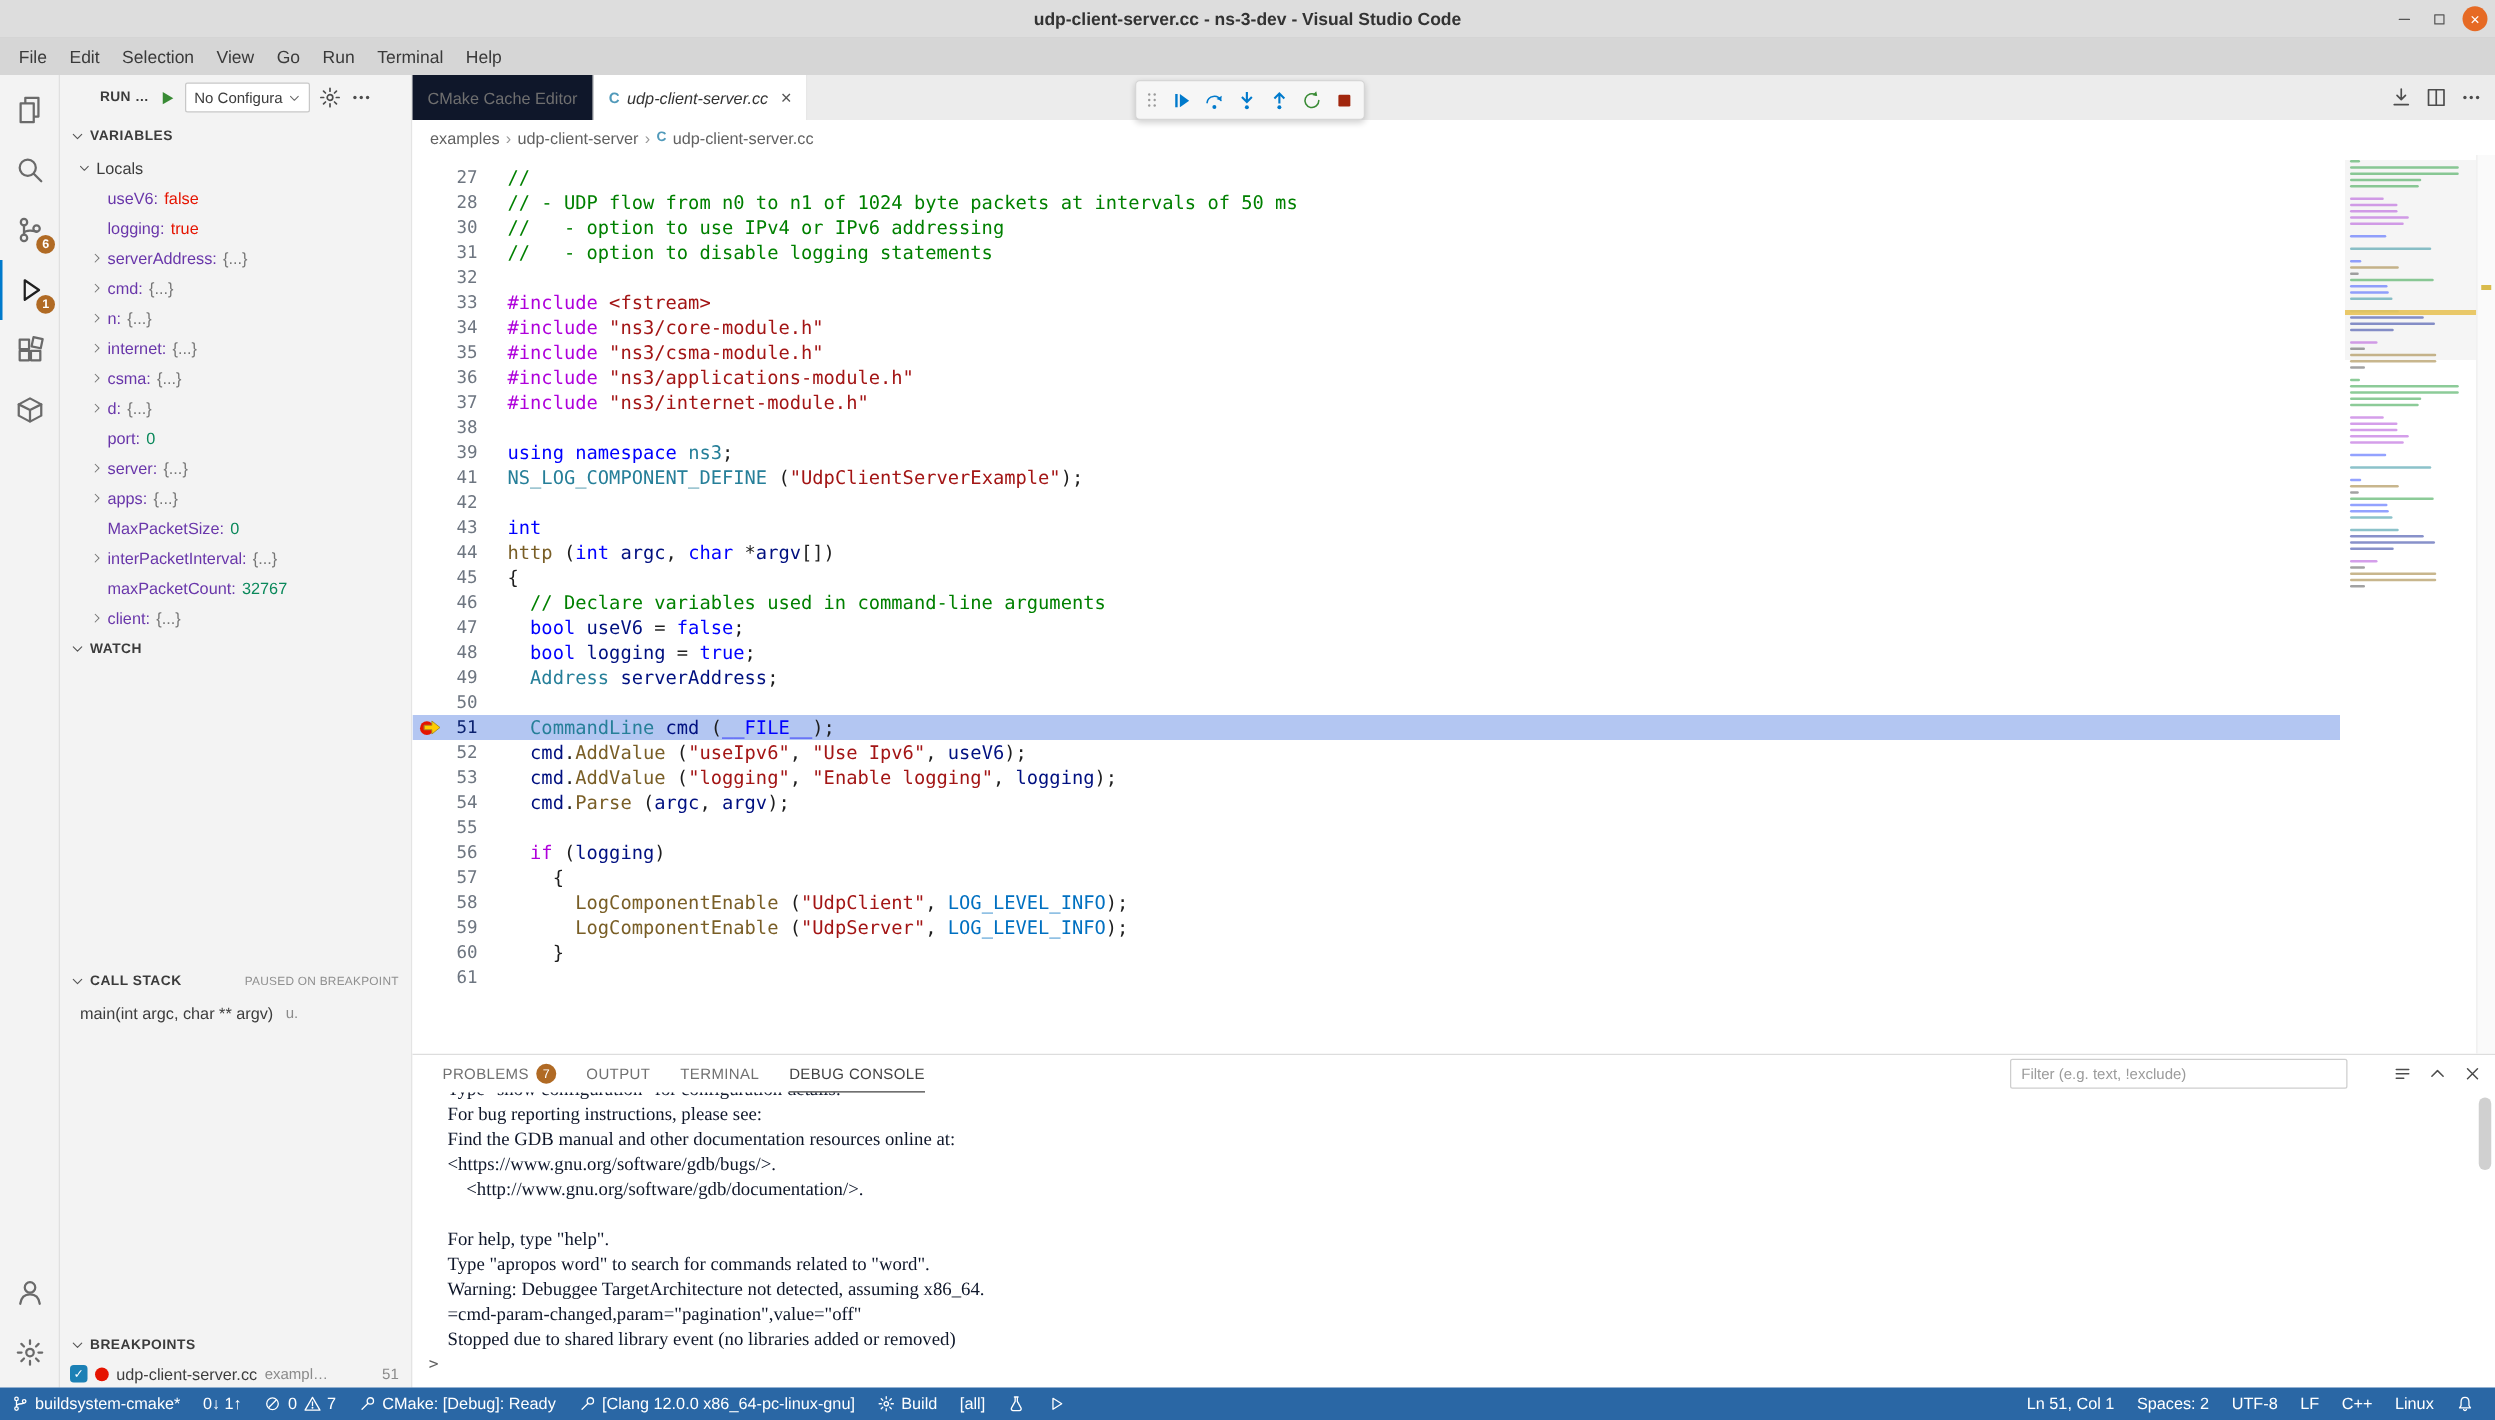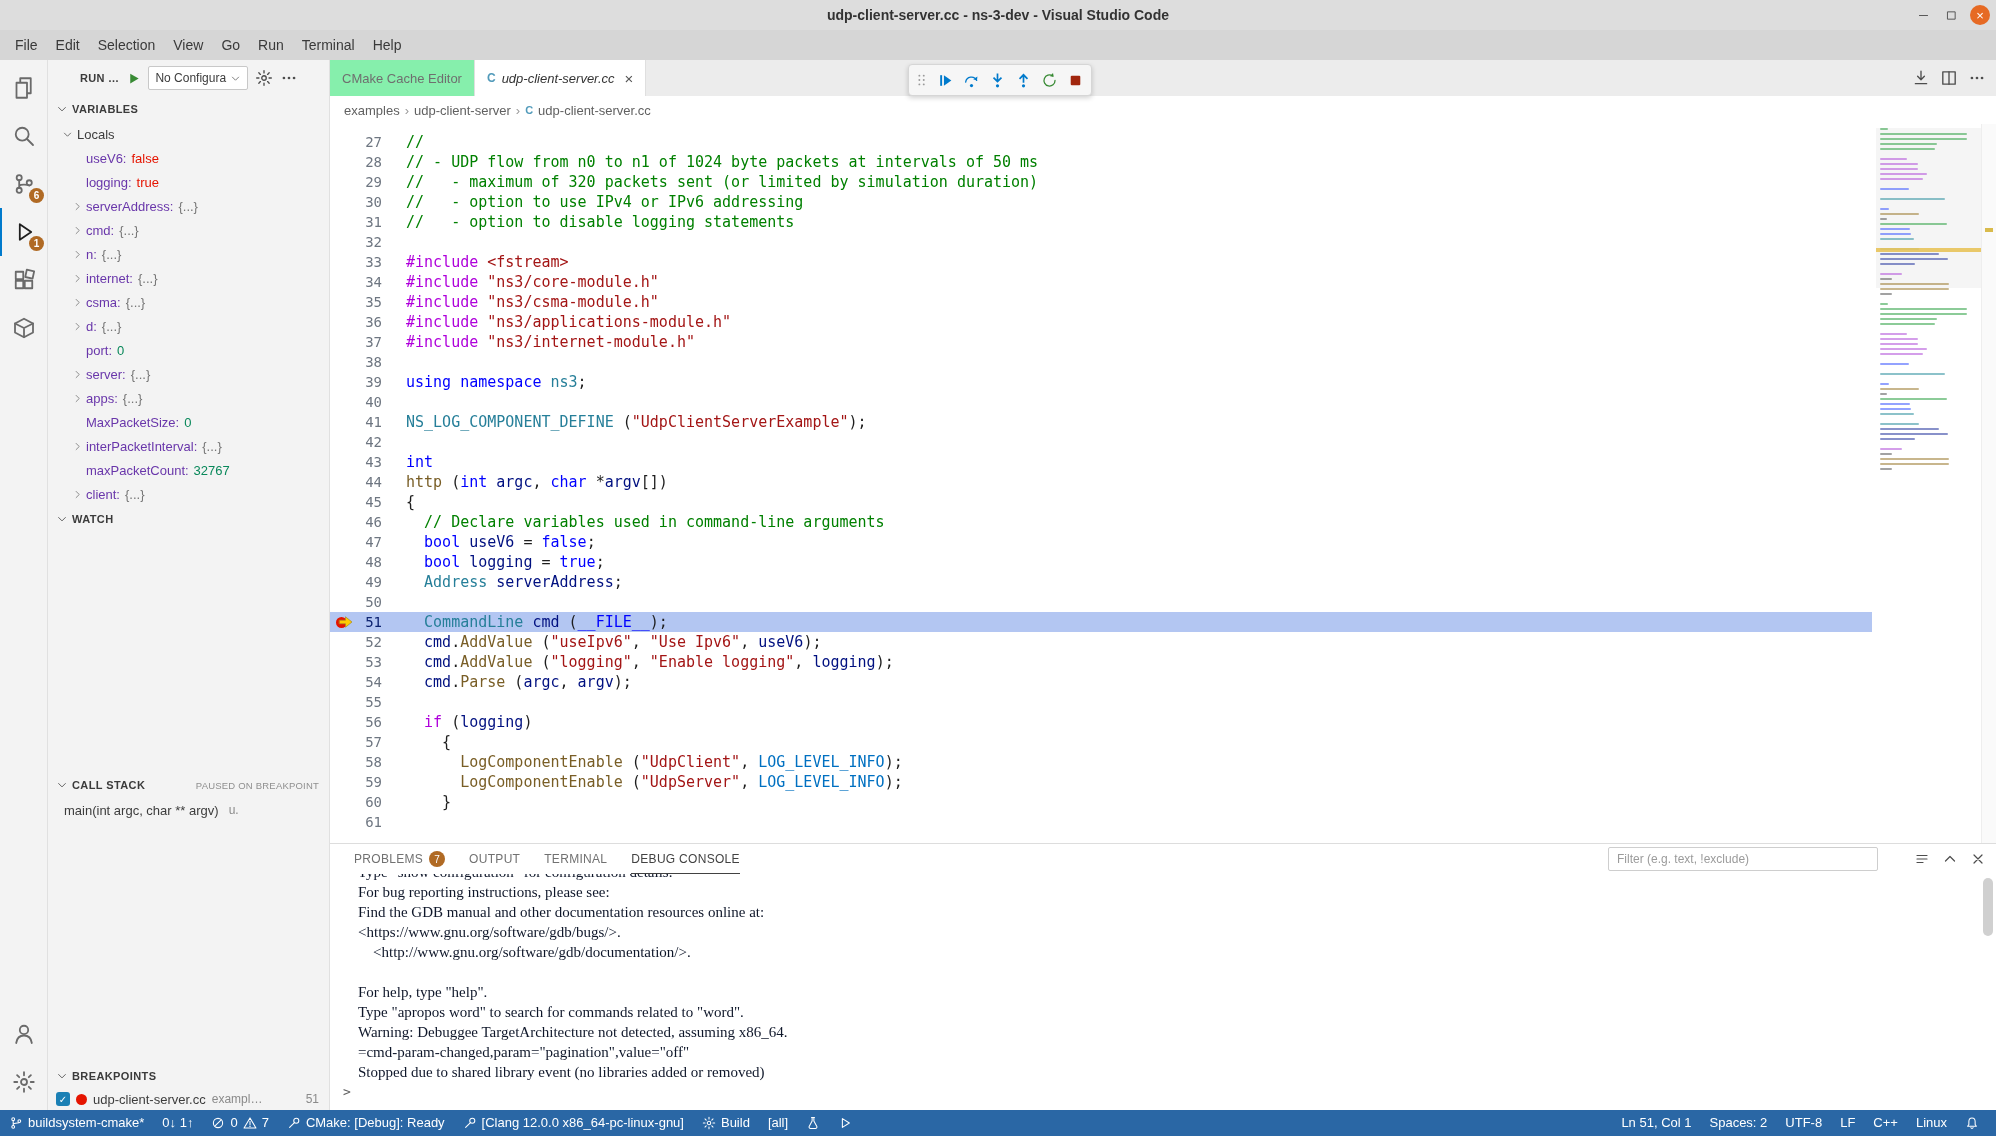--- a/index.html
+++ b/index.html
@@ -59,21 +59,21 @@
   .bp-row{position:absolute;left:0;top:1028px;width:100%;height:22px;display:flex;align-items:center;gap:6px;padding:0 10px 0 8px;box-sizing:border-box;white-space:nowrap;overflow:hidden;}
   .bp-check{width:14px;height:14px;border-radius:3px;background:#1b80b5;color:#fff;font-size:10px;display:flex;align-items:center;justify-content:center;flex:none;}
   .bp-circle{width:11px;height:11px;border-radius:50%;background:#e51400;flex:none;}
   .bp-file{color:#3c3c3c;overflow:hidden;text-overflow:ellipsis;}
   .bp-path{color:#8a8a8a;font-size:12px;overflow:hidden;text-overflow:ellipsis;}
   .bp-line{margin-left:auto;color:#8a8a8a;font-size:12px;}
 
   
   .editor-group{position:absolute;left:330px;top:60px;right:0;height:783px;background:#fff;}
   .tabbar{position:absolute;left:0;top:0;right:0;height:36px;background:#ececec;display:flex;align-items:stretch;}
-  .tab{display:flex;align-items:center;gap:6px;padding:0 12px;border-right:1px solid #dfdfdf;background:#86efac;font-size:13px;color:#6f6f6f;}
+  .tab{display:flex;align-items:center;gap:6px;padding:0 12px;border-right:1px solid #dfdfdf;background:#0f172a;font-size:13px;color:#6f6f6f;}
   .tab.active{background:#ffffff;color:#333;}
   .tab-label.italic{font-style:italic;}
   .tab-close{font-size:15px;color:#555;margin-left:4px;}
   .cpp-badge{color:#519aba;font-weight:bold;font-size:12px;}
   .editor-actions{margin-left:auto;display:flex;align-items:center;gap:10px;padding-right:10px;color:#4d4d4d;}
   .ea-btn{width:18px;height:18px;display:flex;}
   .debug-toolbar{position:absolute;left:578px;top:4px;height:30px;display:flex;align-items:center;gap:6px;padding:0 6px;
        background:#f6f6f6;border:1px solid #d6d6d6;border-radius:4px;box-shadow:0 2px 5px rgba(0,0,0,.18);z-index:20;}
   .tb-grip{width:14px;height:18px;color:#9a9a9a;}
   .tb-btn{width:20px;height:20px;display:flex;align-items:center;justify-content:center;}
@@ -561,32 +561,30 @@
       <span class="crumb">udp-client-server</span>
       <span class="crumb-sep">›</span>
       <span class="cpp-badge small">C</span>
       <span class="crumb">udp-client-server.cc</span>
     </div>
 
     <div class="editor-body">
       <div class="code">
           <div class="code-line"><span class="ln">27</span><span class="code-text"><span class="t-com">//</span></span></div>
           <div class="code-line"><span class="ln">28</span><span class="code-text"><span class="t-com">// - UDP flow from n0 to n1 of 1024 byte packets at intervals of 50 ms</span></span></div>
-          <div class="code-line"><span class="ln">29</span><span class="code-text"><span class="t-com">//   - maximum of 320 packets sent (or limited by simulation duration)</span></span></div>
           <div class="code-line"><span class="ln">30</span><span class="code-text"><span class="t-com">//   - option to use IPv4 or IPv6 addressing</span></span></div>
           <div class="code-line"><span class="ln">31</span><span class="code-text"><span class="t-com">//   - option to disable logging statements</span></span></div>
           <div class="code-line"><span class="ln">32</span><span class="code-text"></span></div>
           <div class="code-line"><span class="ln">33</span><span class="code-text"><span class="t-dir">#include </span><span class="t-str">&lt;fstream&gt;</span></span></div>
           <div class="code-line"><span class="ln">34</span><span class="code-text"><span class="t-dir">#include </span><span class="t-str">"ns3/core-module.h"</span></span></div>
           <div class="code-line"><span class="ln">35</span><span class="code-text"><span class="t-dir">#include </span><span class="t-str">"ns3/csma-module.h"</span></span></div>
           <div class="code-line"><span class="ln">36</span><span class="code-text"><span class="t-dir">#include </span><span class="t-str">"ns3/applications-module.h"</span></span></div>
           <div class="code-line"><span class="ln">37</span><span class="code-text"><span class="t-dir">#include </span><span class="t-str">"ns3/internet-module.h"</span></span></div>
           <div class="code-line"><span class="ln">38</span><span class="code-text"></span></div>
           <div class="code-line"><span class="ln">39</span><span class="code-text"><span class="t-kw">using</span><span class="t-pl"> </span><span class="t-kw">namespace</span><span class="t-pl"> </span><span class="t-typ">ns3</span><span class="t-pl">;</span></span></div>
-          <div class="code-line"><span class="ln">40</span><span class="code-text"></span></div>
           <div class="code-line"><span class="ln">41</span><span class="code-text"><span class="t-typ">NS_LOG_COMPONENT_DEFINE</span><span class="t-pl"> (</span><span class="t-str">"UdpClientServerExample"</span><span class="t-pl">);</span></span></div>
           <div class="code-line"><span class="ln">42</span><span class="code-text"></span></div>
           <div class="code-line"><span class="ln">43</span><span class="code-text"><span class="t-kw">int</span></span></div>
           <div class="code-line"><span class="ln">44</span><span class="code-text"><span class="t-fn">http</span><span class="t-pl"> (</span><span class="t-kw">int</span><span class="t-pl"> </span><span class="t-var">argc</span><span class="t-pl">, </span><span class="t-kw">char</span><span class="t-pl"> *</span><span class="t-var">argv</span><span class="t-pl">[])</span></span></div>
           <div class="code-line"><span class="ln">45</span><span class="code-text"><span class="t-pl">{</span></span></div>
           <div class="code-line"><span class="ln">46</span><span class="code-text"><span class="t-com">  // Declare variables used in command-line arguments</span></span></div>
           <div class="code-line"><span class="ln">47</span><span class="code-text"><span class="t-pl">  </span><span class="t-kw">bool</span><span class="t-pl"> </span><span class="t-var">useV6</span><span class="t-pl"> = </span><span class="t-kw">false</span><span class="t-pl">;</span></span></div>
           <div class="code-line"><span class="ln">48</span><span class="code-text"><span class="t-pl">  </span><span class="t-kw">bool</span><span class="t-pl"> </span><span class="t-var">logging</span><span class="t-pl"> = </span><span class="t-kw">true</span><span class="t-pl">;</span></span></div>
           <div class="code-line"><span class="ln">49</span><span class="code-text"><span class="t-pl">  </span><span class="t-typ">Address</span><span class="t-pl"> </span><span class="t-var">serverAddress</span><span class="t-pl">;</span></span></div>
           <div class="code-line"><span class="ln">50</span><span class="code-text"></span></div>

